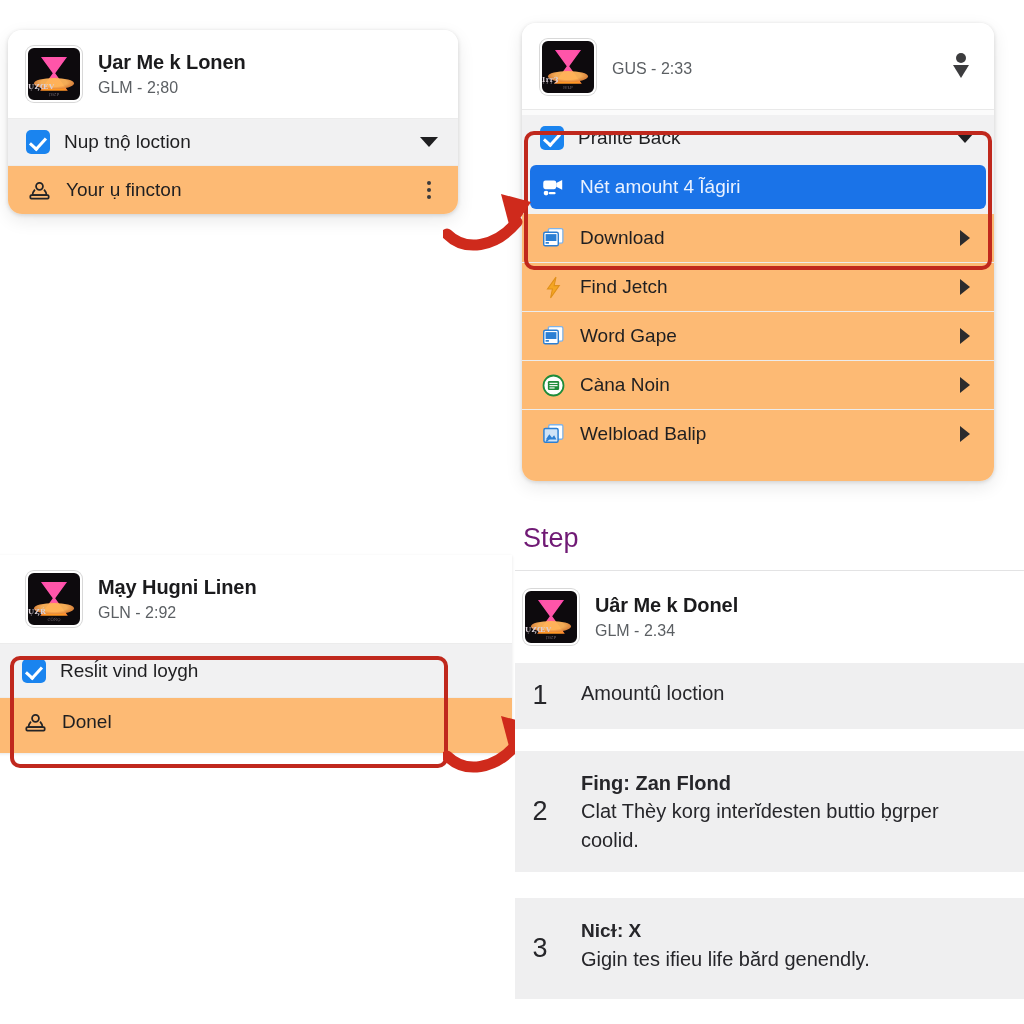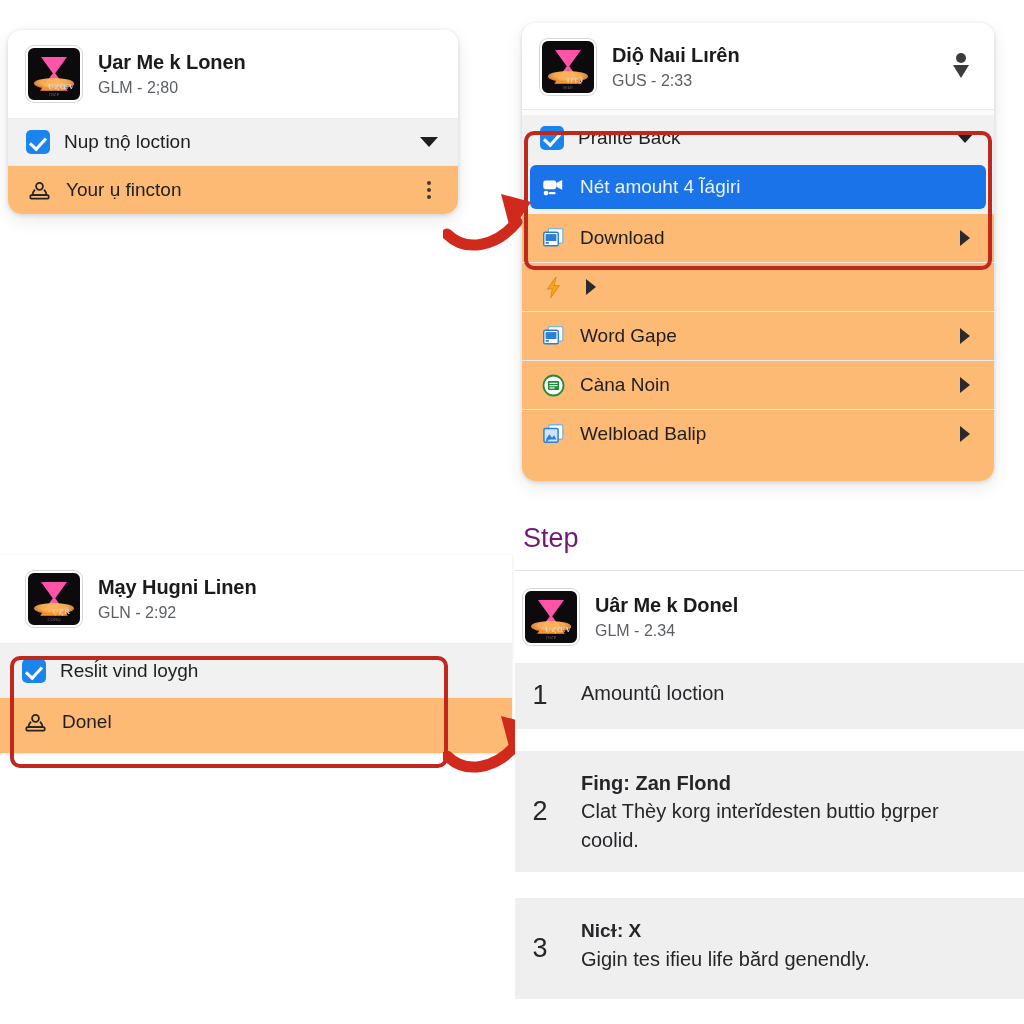--- a/index.html
+++ b/index.html
@@ -39,21 +39,21 @@
     clip-path: polygon(6% 0, 94% 0, 54% 48%, 96% 100%, 4% 100%, 46% 48%);
     filter: saturate(1.25);
   }
   .thumb .base {
     position:absolute; left:50%; bottom:22%; transform:translateX(-50%);
     width:40px; height:11px; border-radius:50%;
     background: radial-gradient(ellipse at 50% 40%, #ffb459 0 45%, #c2561f 100%);
     opacity:.95;
   }
   .thumb .lbl {
-    position:absolute; left:14px; right:0; bottom:9px; text-align:center;
+    position:absolute; left:0; right:0; bottom:9px; text-align:left;
     font-size:7px; letter-spacing:.4px; color:#d9cfd6; font-weight:700;
     font-family:"DejaVu Serif", serif;
   }
   .thumb .lbl2 {
     position:absolute; left:0; right:0; bottom:3px; text-align:center;
     font-size:4px; color:#6e646a; font-family:"DejaVu Serif", serif;
   }
   .apptext { min-width:0; }
   .apptitle { font-size: 20px; font-weight: 700; color:#1b1b1d; line-height:1.2; letter-spacing:-.1px; }
   .appsub { font-size: 16px; color:#5b5f63; margin-top: 4px; line-height:1.2; }
@@ -162,21 +162,20 @@
 
   <div class="card" style="left:522px; top:23px; width:472px;">
     <div class="apphead" style="padding-bottom:14px;">
       <div class="thumb">
         <div class="hg"></div>
           <div class="base"></div>
         <div class="lbl">ỊŗŗȜ</div>
         <div class="lbl2">ŀVȽP</div>
       </div>
       <div class="apptext" style="flex:1 1 auto;">
-        <div class="apptitle">Diộ Naıi Lırên</div>
         <div class="appsub">GUS - 2:33</div>
       </div>
       <div style="width:30px;display:flex;justify-content:center;">
         <svg width="20" height="32" viewBox="0 0 20 32">
           <circle cx="10" cy="7" r="5" fill="#3c3c3e"></circle>
           <path d="M2 14 H18 L10 27 Z" fill="#3c3c3e"></path>
         </svg>
       </div>
     </div>
 
@@ -218,20 +217,21 @@
           <span class="tri-right"></span>
         </span>
     </div>
 
     <div class="row">
       <span class="ic">
         <svg width="25" height="25" viewBox="0 0 24 24">
           <path d="M14.4 2 L6.2 13.4 L11 13.4 L9.2 22 L17.6 10.2 L12.6 10.2 Z" fill="#f5a623" stroke="#e0901a" stroke-width="1"></path>
         </svg>
       </span>
+      <span class="lab">Find Jetch</span>
       <span class="tail">
           <span class="tri-right"></span>
         </span>
     </div>
 
     <div class="row">
       <span class="ic">
         <svg width="25" height="25" viewBox="0 0 24 24">
           <rect x="7" y="2.5" width="14" height="14" rx="1.6" fill="#ffffff" stroke="#7fb3e8" stroke-width="1.3"></rect>
           <rect x="2.6" y="6" width="14" height="13" rx="1.6" fill="#ffffff" stroke="#2b7fd4" stroke-width="1.4"></rect>

